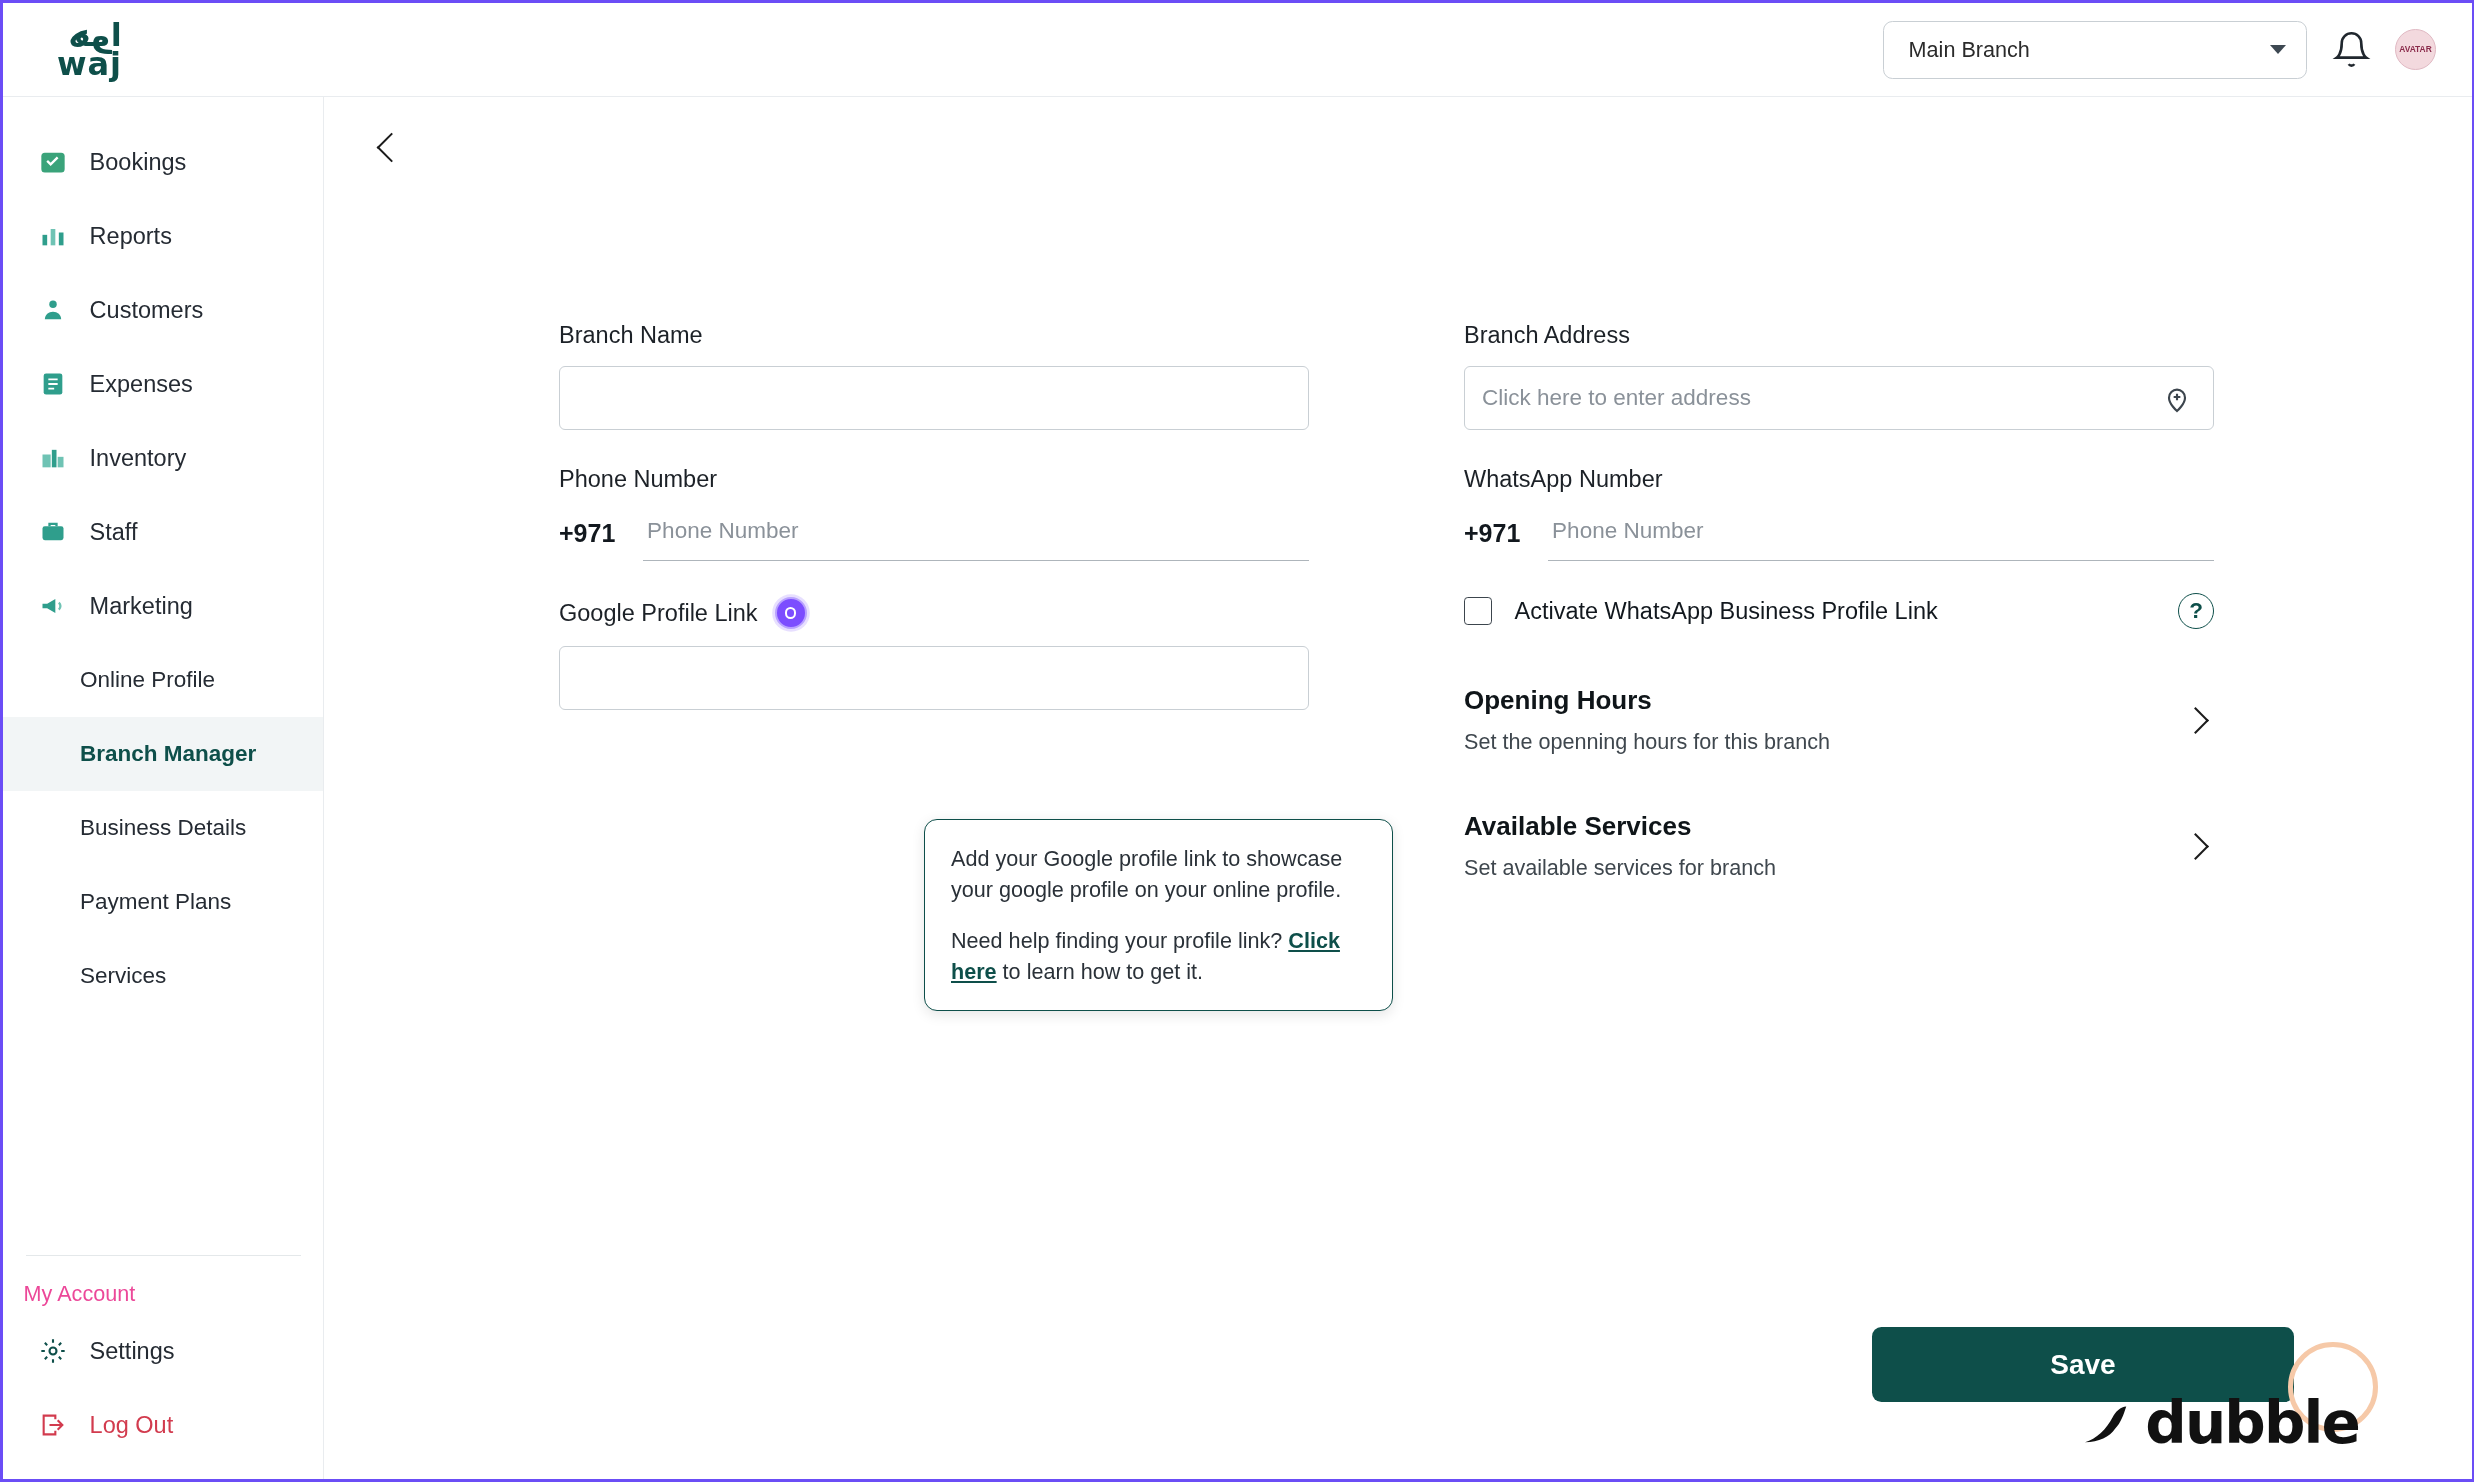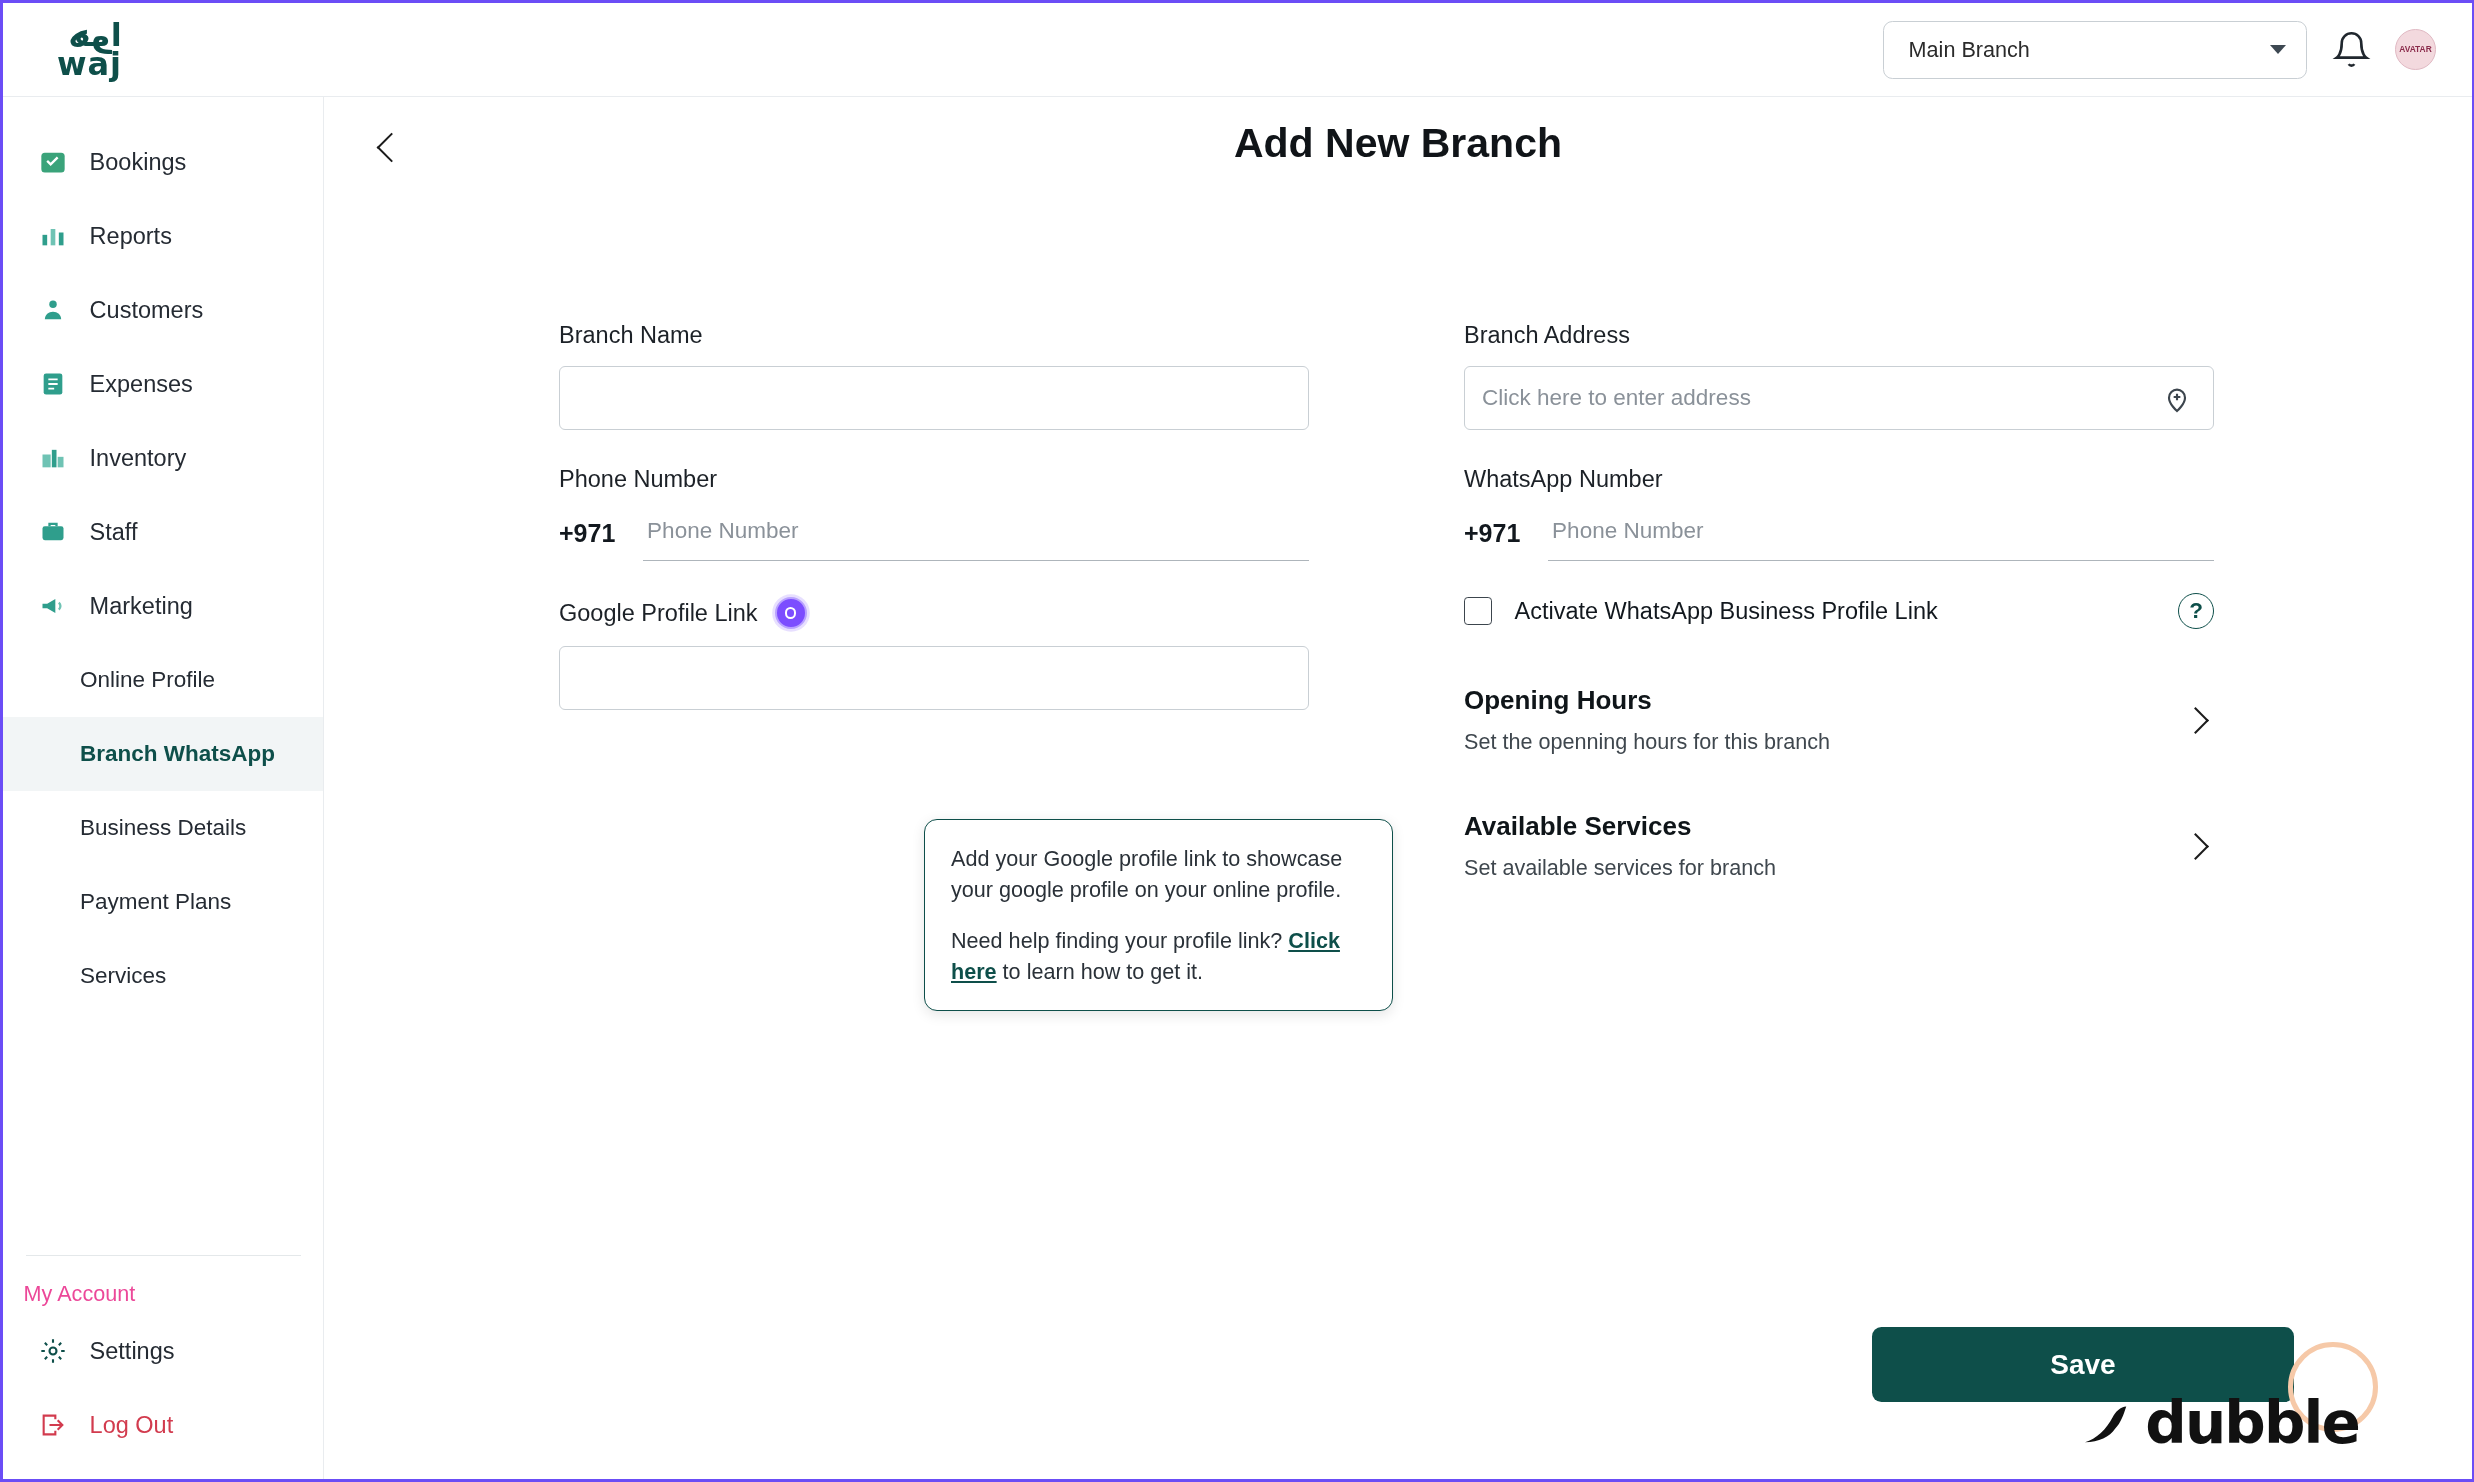--- a/index.html
+++ b/index.html
@@ -391,21 +391,21 @@
             </svg>
         </span>
         <span>Marketing</span>
       </div>
 
 
       <div class="nav-item sub">
         <span>Online Profile</span>
       </div>
       <div class="nav-item sub active-sub">
-        <span>Branch WhatsApp</span>
+        <span>Branch Manager</span>
       </div>
       <div class="nav-item sub">
         <span>Business Details</span>
       </div>
       <div class="nav-item sub">
         <span>Payment Plans</span>
       </div>
       <div class="nav-item sub">
         <span>Services</span>
       </div>
@@ -432,21 +432,20 @@
         </span>
         <span>Log Out</span>
       </div>
     </div>
   </div>
 
   <div class="main">
 
     <div class="page-head">
       <div class="back-btn"></div>
-      <div class="page-title">Add New Branch</div>
     </div>
 
     <div class="form-area">
 
       <div class="col left">
         <div class="field-label">Branch Name</div>
         <input class="text-input" value="" placeholder="" style="">
 
         <div class="gap"></div>
 

